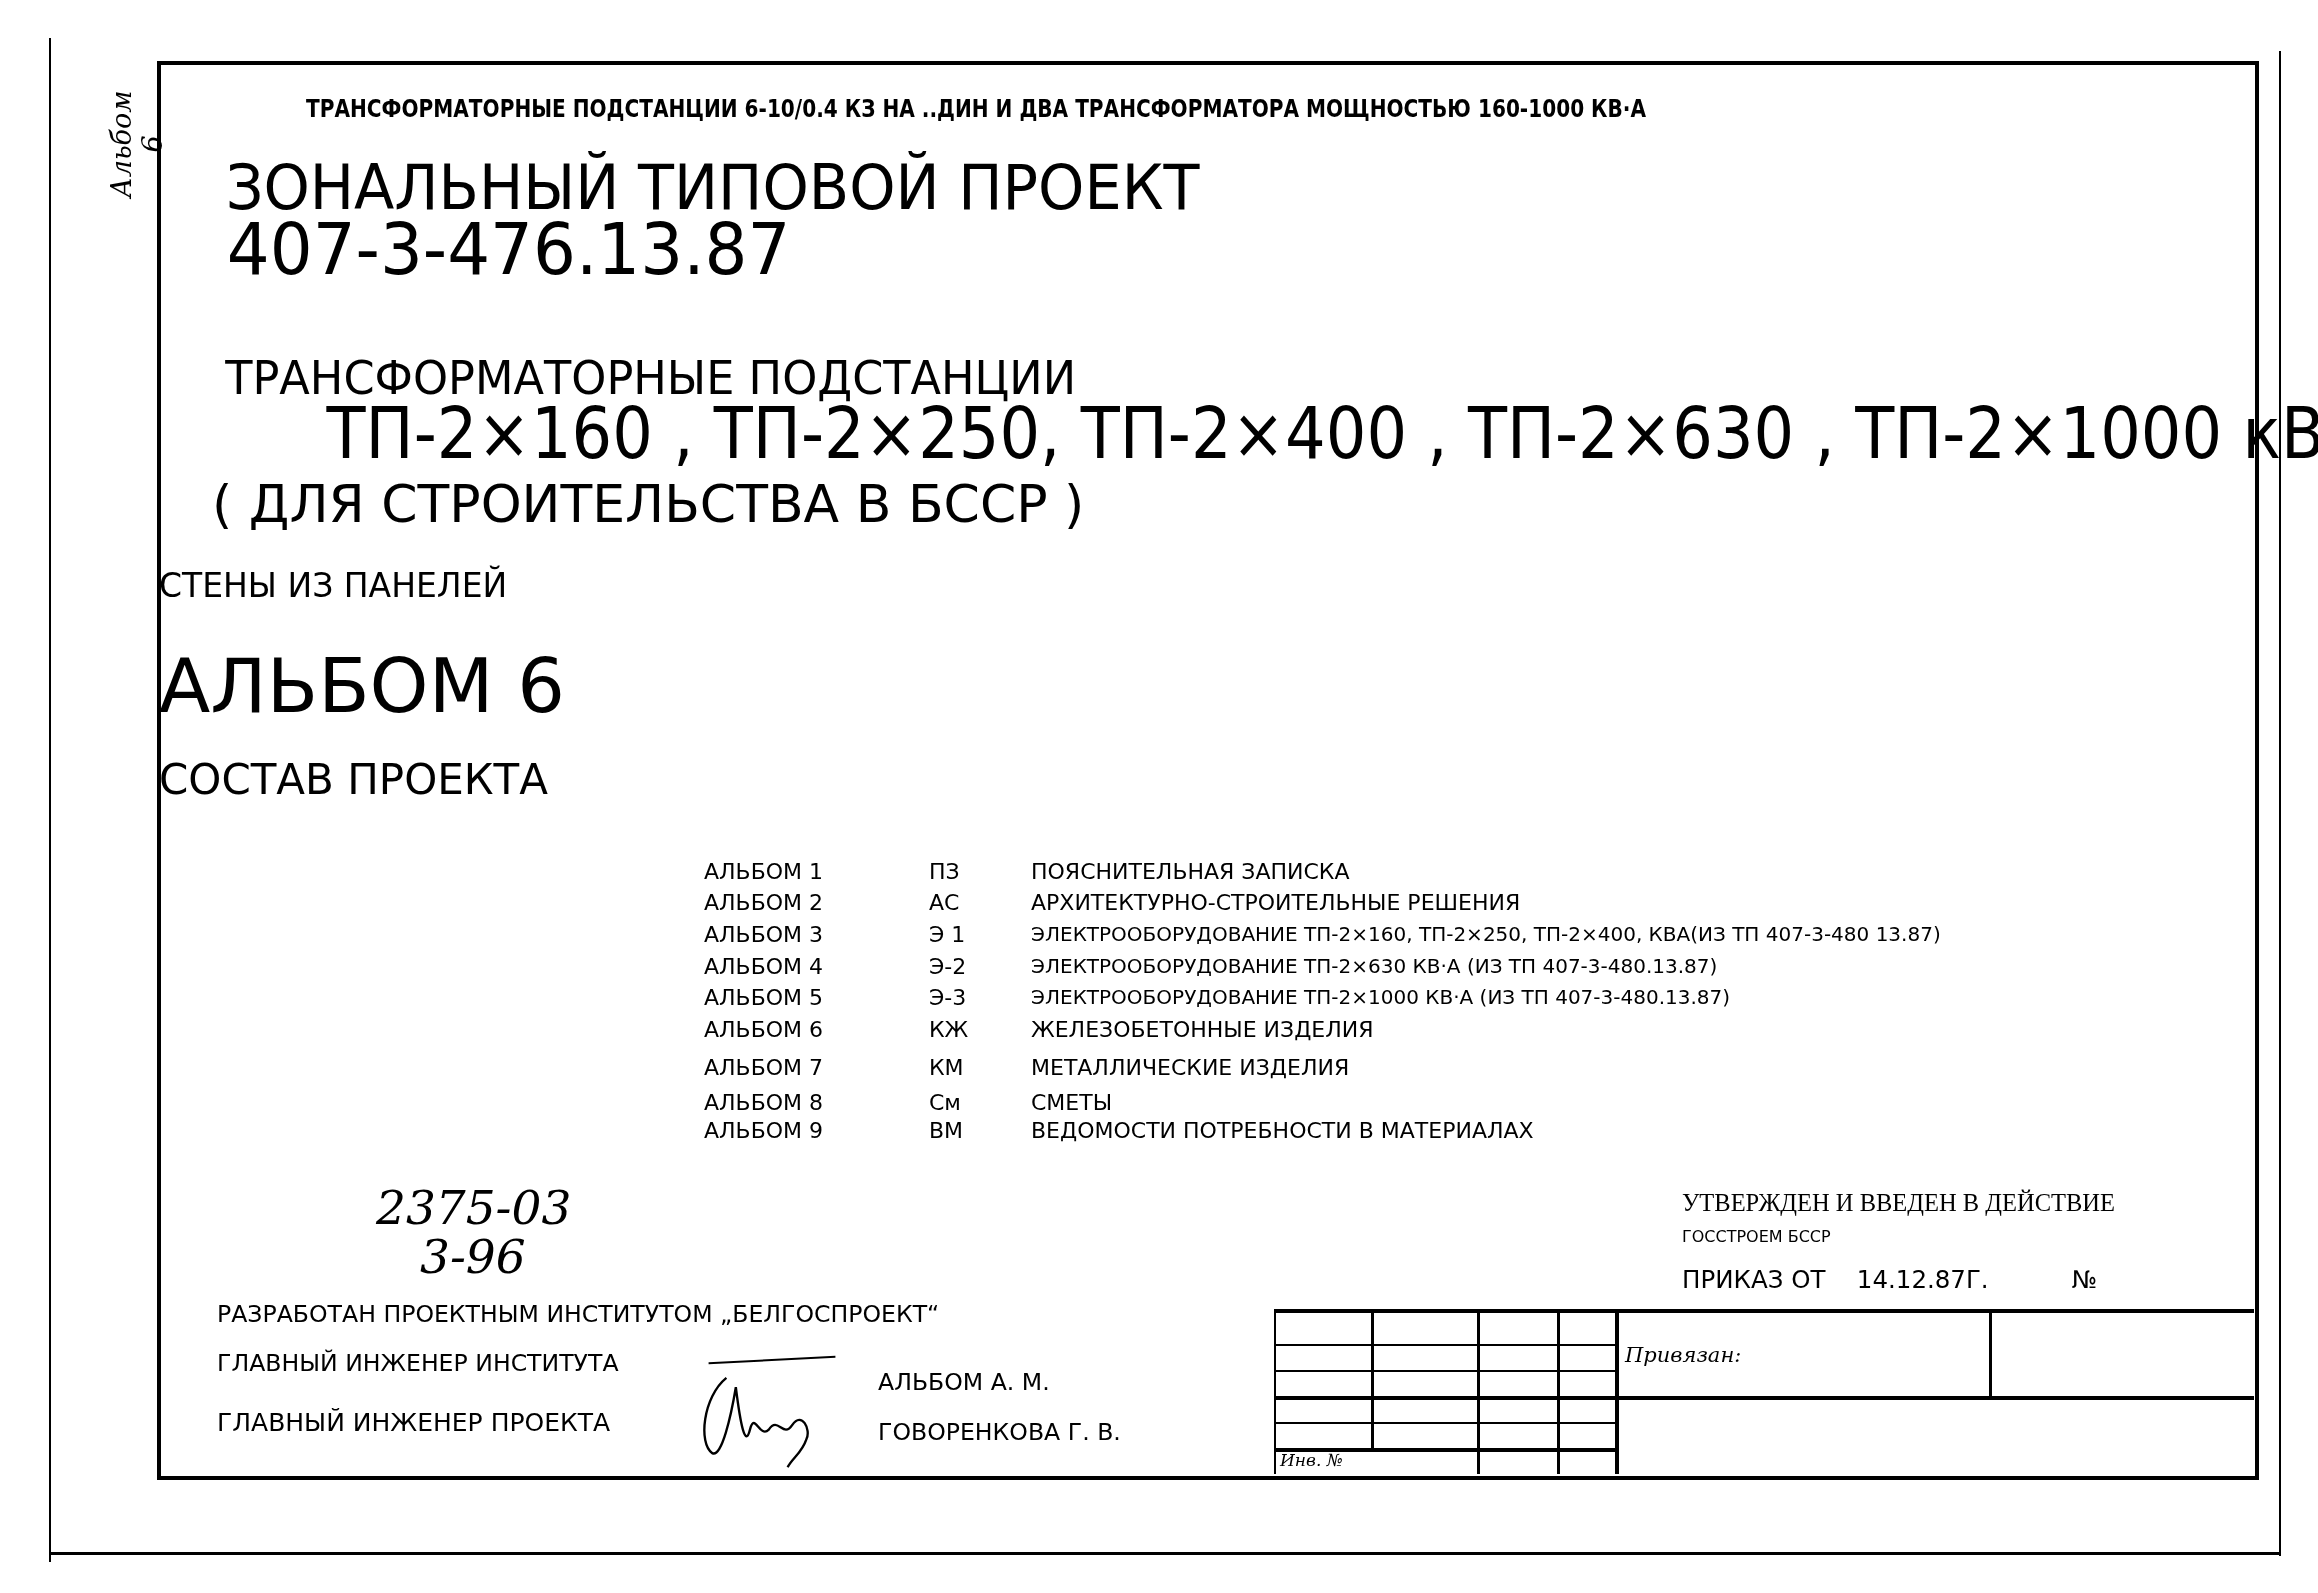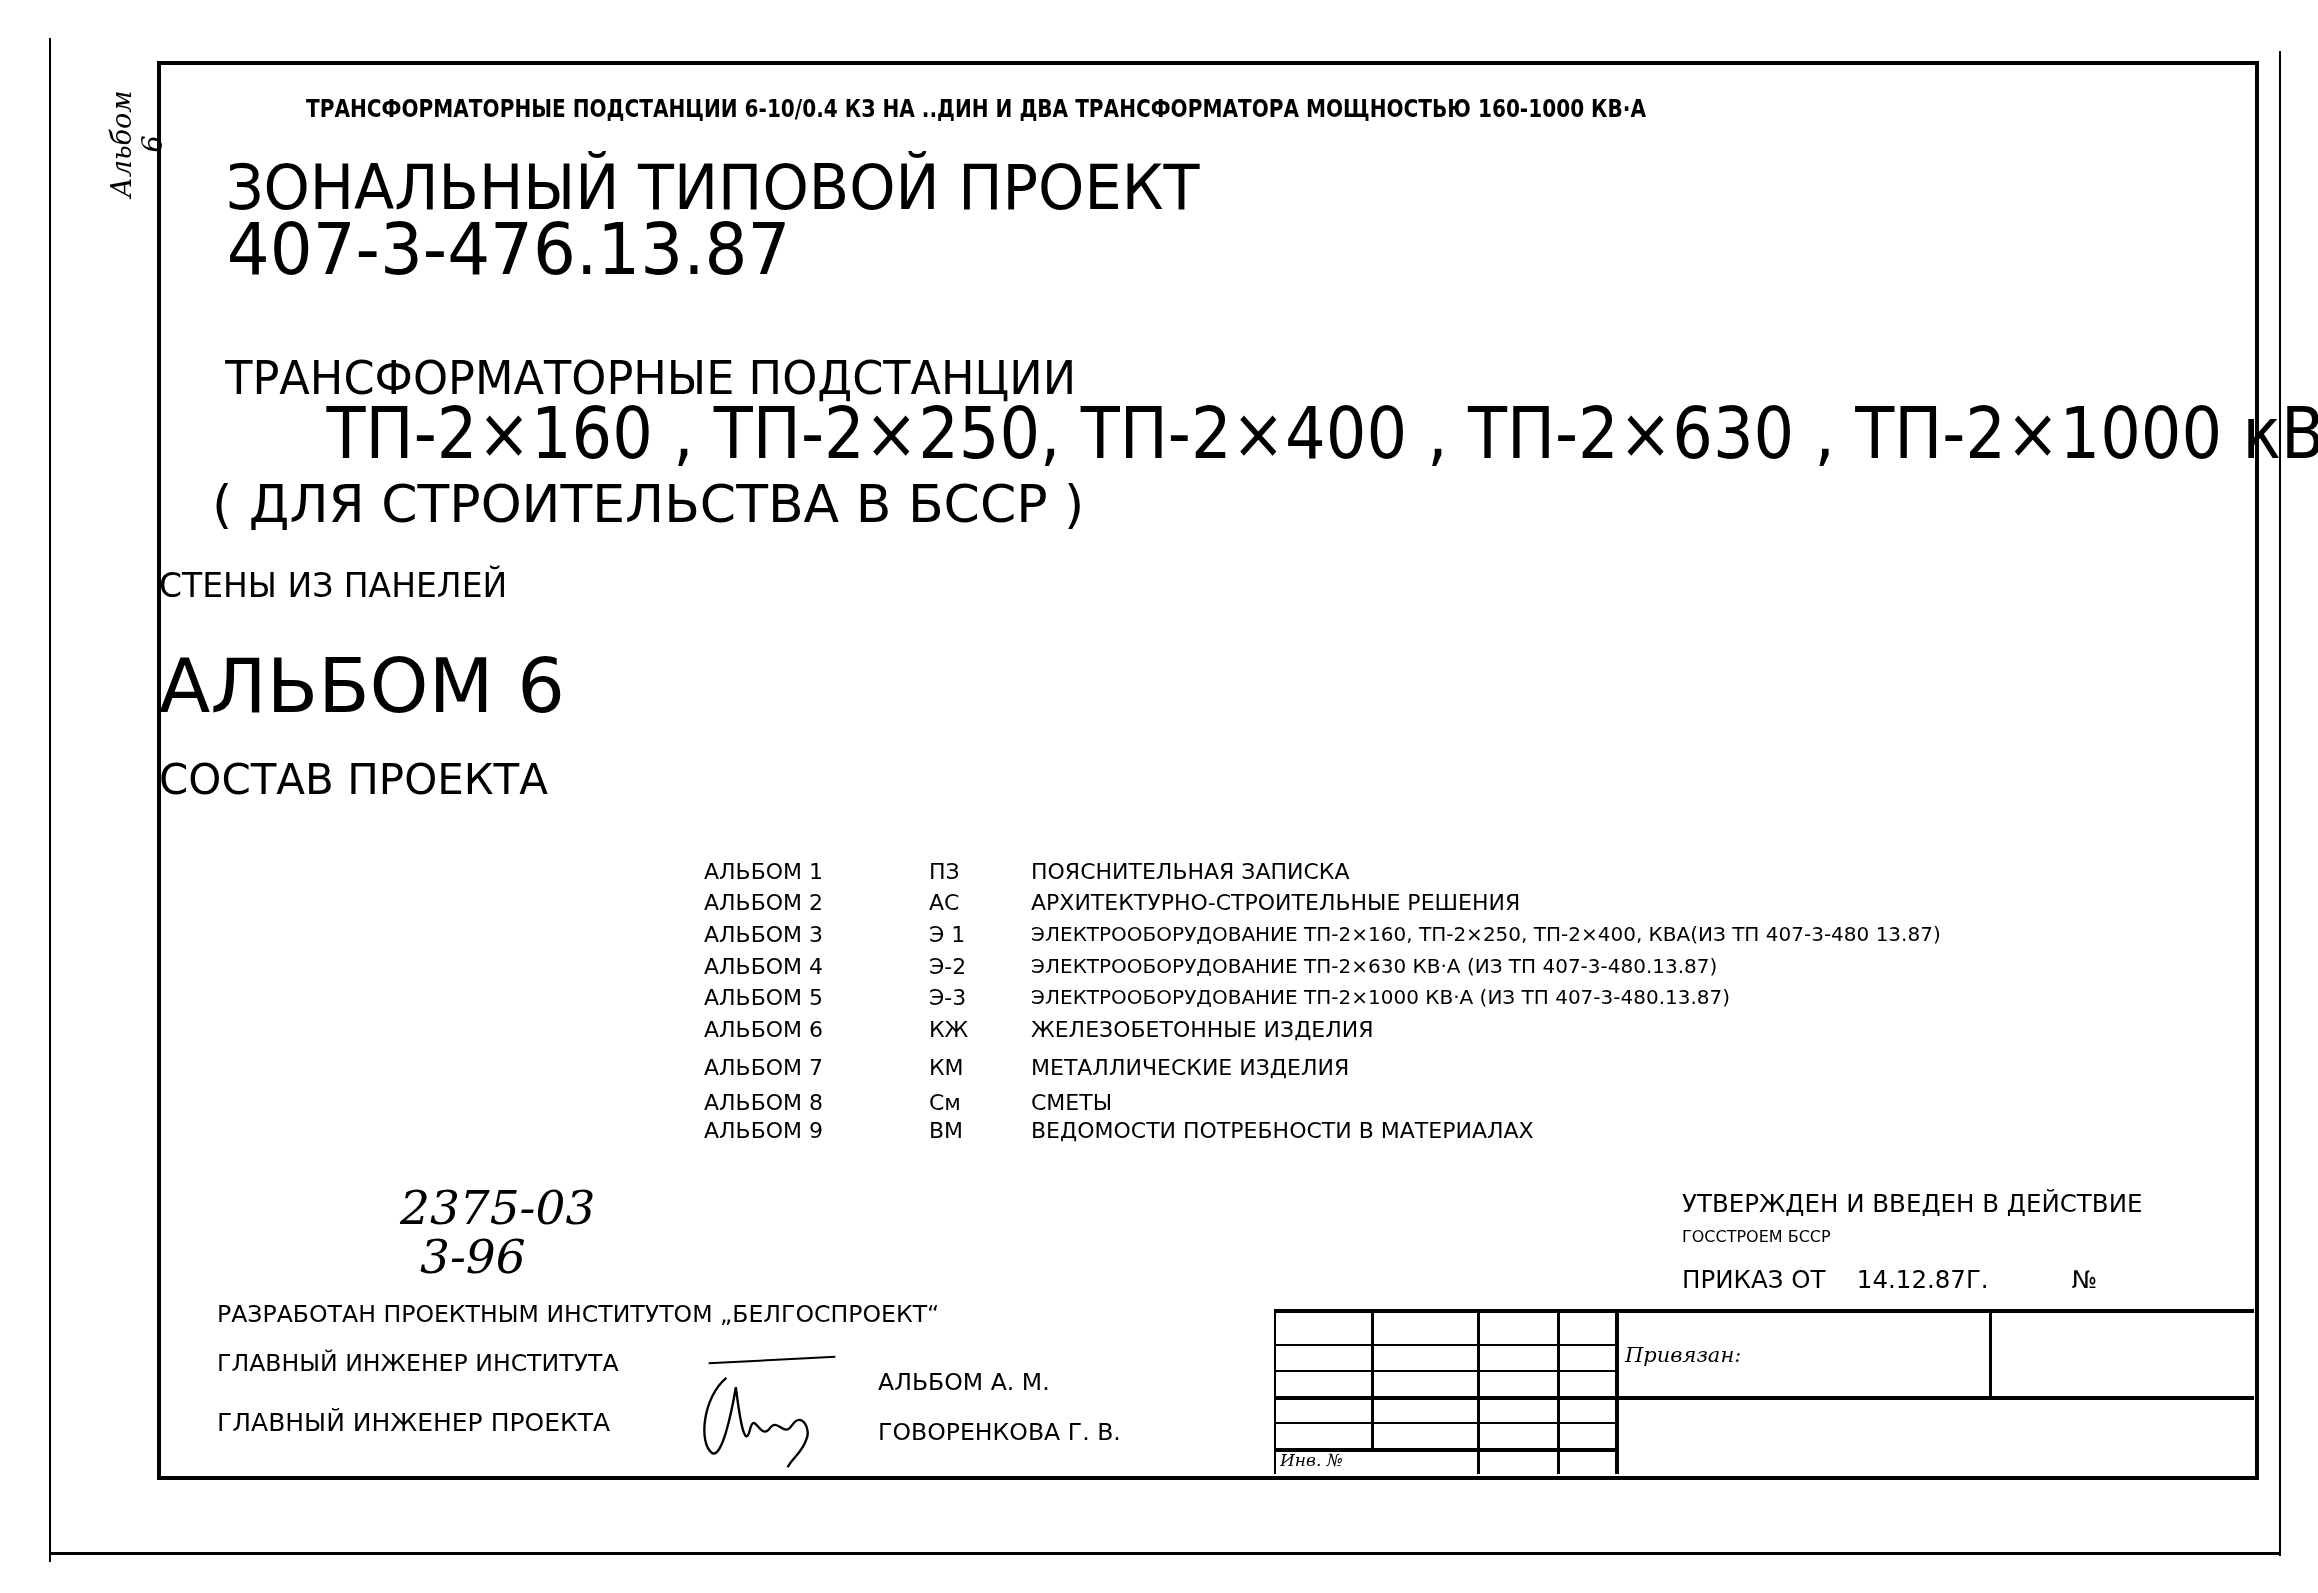--- a/index.html
+++ b/index.html
@@ -105,25 +105,25 @@
     <span class="code">См</span>
     <span class="desc">СМЕТЫ</span>
   </div>
   <div class="list-row" style="top:1118px;">
     <span class="num">АЛЬБОМ  9</span>
     <span class="code">ВМ</span>
     <span class="desc">ВЕДОМОСТИ ПОТРЕБНОСТИ В МАТЕРИАЛАХ</span>
   </div>
 </div>
 
-<div class="abs hand" style="left:400px; top:1180px; font-size:47px;">2375-03</div>
+<div class="abs hand" style="left:376px; top:1180px; font-size:47px;">2375-03</div>
 <div class="abs hand" style="left:420px; top:1229px; font-size:47px;">3-96</div>
 
 <div>
-  <div class="abs" style="left:1682px; top:1189px; font-size:24.5px; white-space:nowrap;">УТВЕРЖДЕН И ВВЕДЕН В ДЕЙСТВИЕ</div>
+  <div class="abs" style="left:1682px; top:1189px; font-size:24.5px; white-space:nowrap;font-family:Liberation Serif, serif;">УТВЕРЖДЕН И ВВЕДЕН В ДЕЙСТВИЕ</div>
   <div class="abs" style="left:1682px; top:1227px; font-size:16px; white-space:nowrap;">ГОССТРОЕМ БССР</div>
   <div class="abs" style="left:1682px; top:1265px; font-size:24.5px; white-space:nowrap;">
     <span>ПРИКАЗ ОТ</span>
     <span style="margin-left:23.6px;">14.12.87Г.</span>
     <span style="margin-left:75px;">№</span>
   </div>
 </div>
 
 <div>
   <div class="abs" style="left:217px; top:1300px; font-size:23.6px; white-space:nowrap;">РАЗРАБОТАН ПРОЕКТНЫМ ИНСТИТУТОМ „БЕЛГОСПРОЕКТ“</div>

